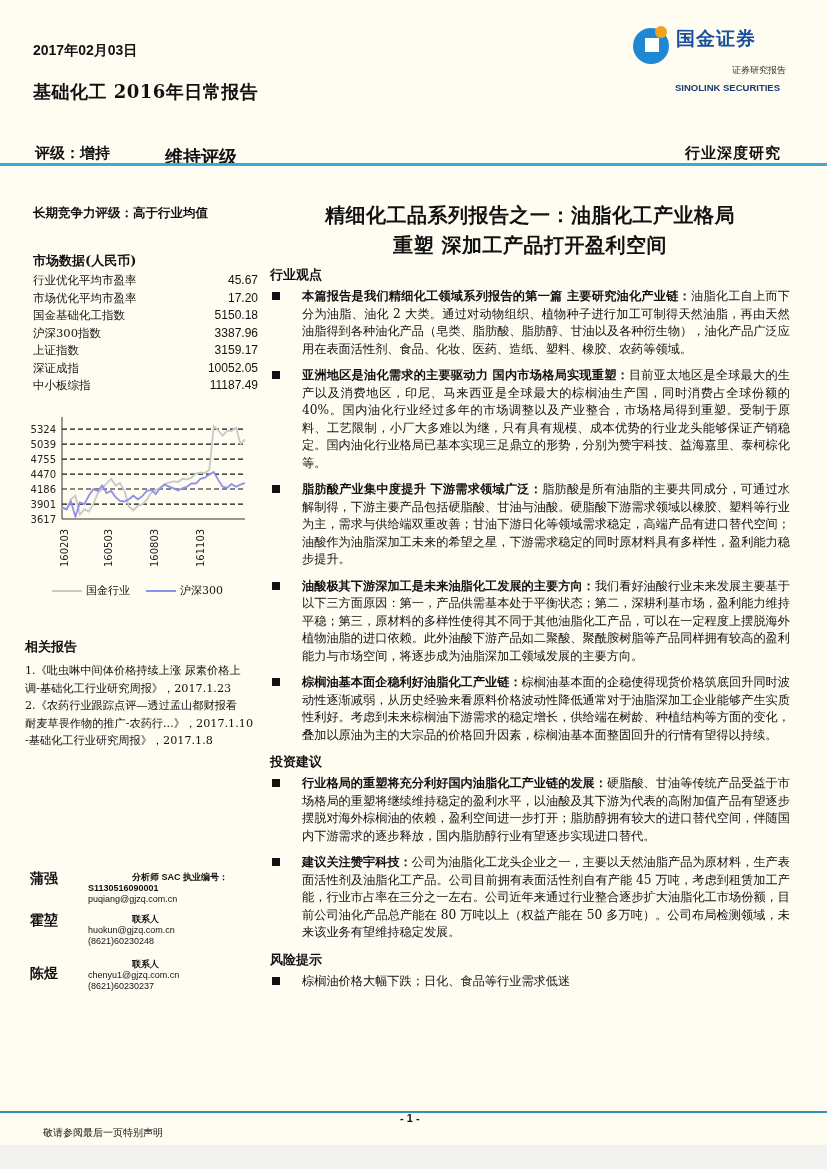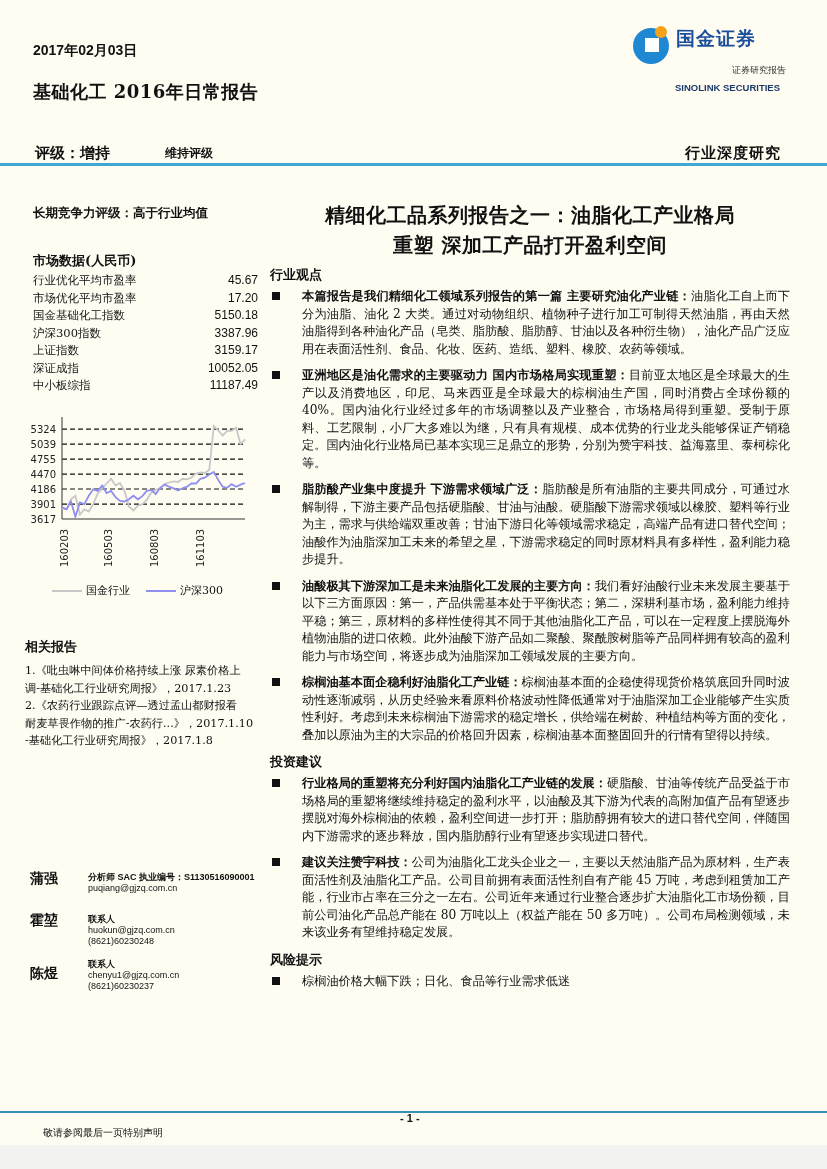--- a/index.html
+++ b/index.html
@@ -3,21 +3,21 @@
 <meta charset="utf-8">
 <style>
   html, body { margin:0; padding:0; }
   body { width:827px; height:1169px; background:#f2f2f0; position:relative; overflow:hidden;
          font-family:"DejaVu Serif", serif; color:#111; }
   .page { position:absolute; left:0; top:0; width:827px; height:1145px; background:#fffcf2; }
   .abs { position:absolute; }
   .date { left:33px; top:26px; font-family:"Liberation Sans", sans-serif; font-weight:bold; font-size:14px;margin-top:16px; }
   .doc-type { left:33px; top:80px; font-size:18px; font-weight:bold; letter-spacing:0.5px; }
   .rating { left:35px; top:144px; font-size:15px; font-weight:bold; }
-  .rating-sub { left:165px; top:145px; font-size:12px; font-weight:bold;text-align:right; }
+  .rating-sub { left:165px; top:145px; font-size:18px; font-weight:bold;text-align:right; }
   .category { right:46px; top:144px; font-size:15px; font-weight:bold; letter-spacing:1px; }
   .hr-top { left:0; top:163px; width:827px; height:3px; background:#3fa8d4; }
   .logo { left:630px; top:24px; width:160px; height:52px; }
   .logo-mark { position:absolute; left:3px; top:4px; width:36px; height:36px; border-radius:50%; background:#1e88d2; }
   .logo-mark .sq { position:absolute; left:12px; top:10px; width:14px; height:14px; background:#fff; }
   .logo-mark .dot { position:absolute; left:22px; top:-2px; width:12px; height:12px; border-radius:50%; background:#f3a21b; }
   .logo-cn { position:absolute; left:46px; top:2px; font-family:"Liberation Sans", sans-serif; font-weight:bold; font-size:19px; color:#1b4f9c; letter-spacing:1px; }
   .logo-en { position:absolute; left:45px; top:26px; font-family:"Liberation Sans", sans-serif; font-weight:bold; font-size:9.5px; color:#1b3a6a;margin-top:32px; }
   .logo-sub { position:absolute; right:4px; top:40px; font-size:9px; color:#333; }
 
@@ -32,21 +32,21 @@
   .legend .sw { display:inline-block; width:30px; height:2px; vertical-align:middle; margin-right:4px; }
 
   .related { left:25px; top:638px; width:233px; }
   .related h4 { margin:0 0 6px 0; font-size:13px; font-weight:bold; }
   .related .item { font-size:11.2px; line-height:17.5px; margin-bottom:0; white-space:nowrap; overflow:hidden; }
 
   .analysts { left:30px; top:870px; width:230px; }
   .an { position:relative; height:45px; }
   .an .name { position:absolute; left:0; top:0; font-size:14px; font-weight:bold; }
   .an .info { position:absolute; left:58px; top:2px; font-family:"Liberation Sans", sans-serif; font-size:9px; line-height:11px; }
-  .an .info b { font-weight:bold; }
+  .an .info b { font-weight:bold;margin-left:44px; }
 
   .main { left:270px; top:200px; width:520px; }
   .title { text-align:center; font-size:20px; font-weight:bold; line-height:30px; letter-spacing:0.5px; }
   .sec { font-size:13px; font-weight:bold; margin:6px 0 4px 0; }
   .bullet { position:relative; padding-left:32px; font-size:12.2px; line-height:17.5px; margin-bottom:9px; text-align:justify; }
   .bullet .sq { position:absolute; left:2px; top:4px; width:8px; height:8px; background:#111; }
   .bullet .lead { font-weight:bold; }
   .hr-bot { left:0; top:1111px; width:827px; height:2px; background:#3a8fb5; }
   .pagenum { left:400px; top:1112px; font-family:"Liberation Sans", sans-serif; font-weight:bold; font-size:11px; }
   .disclaimer { left:43px; top:1126px; font-size:10px; }

